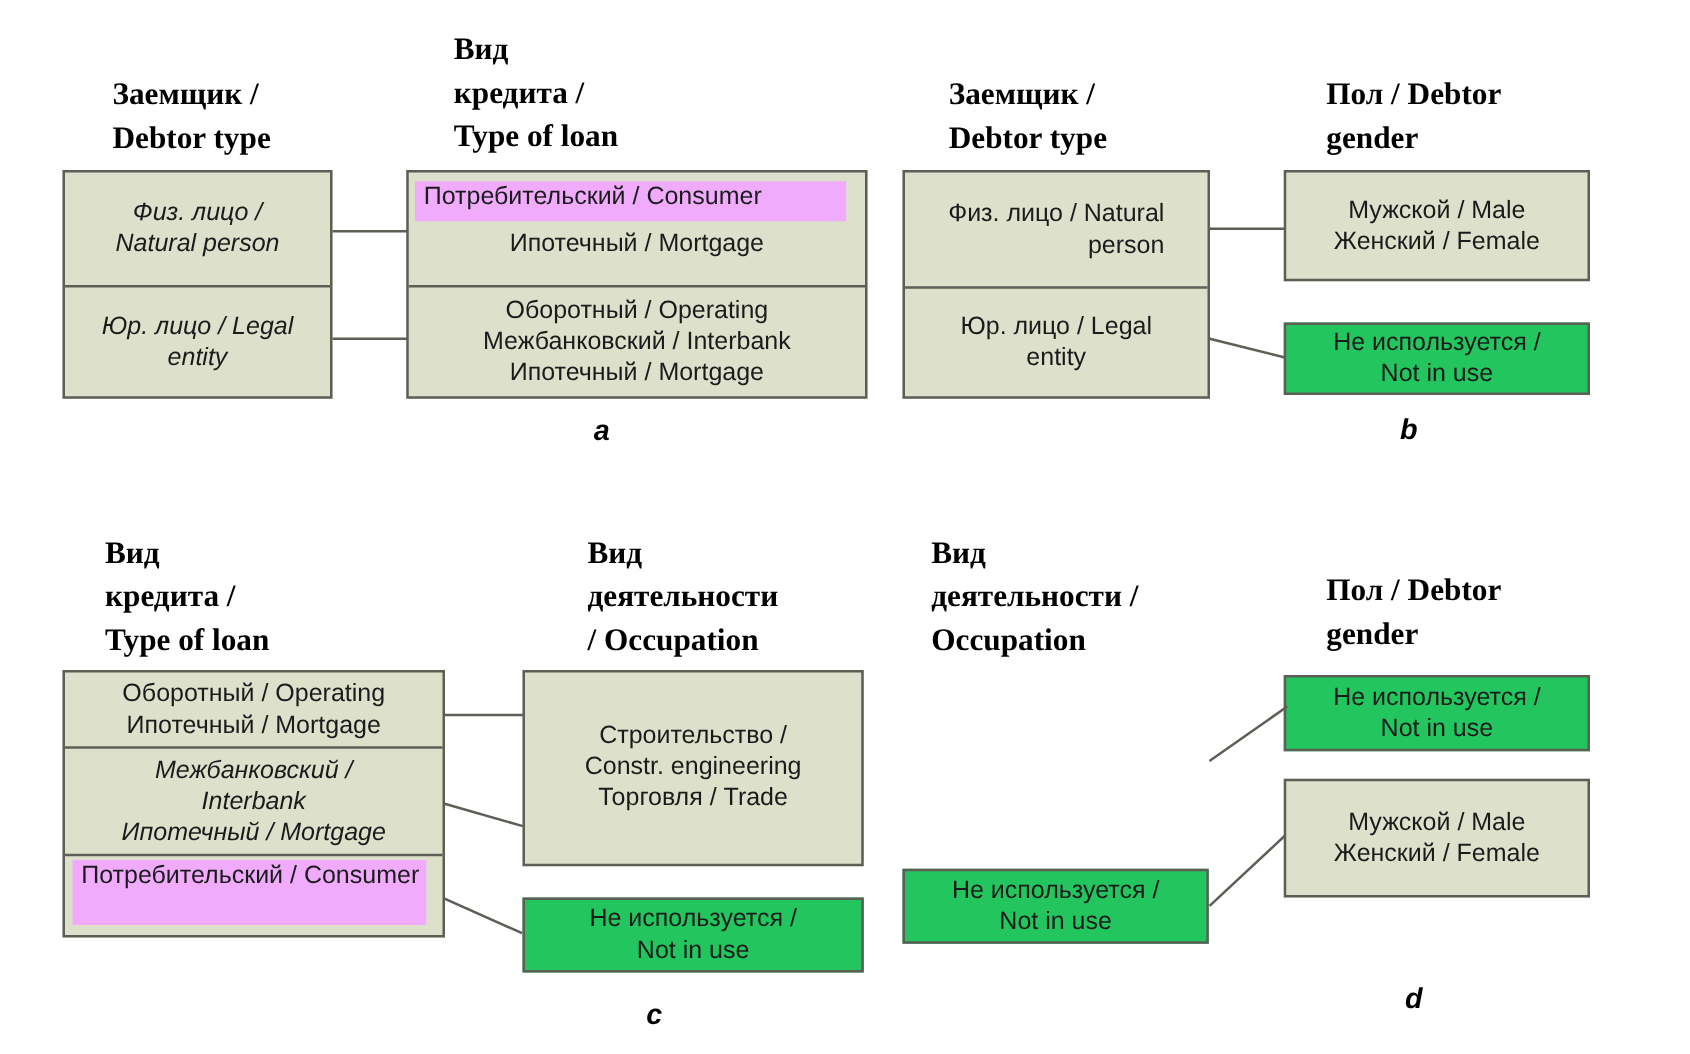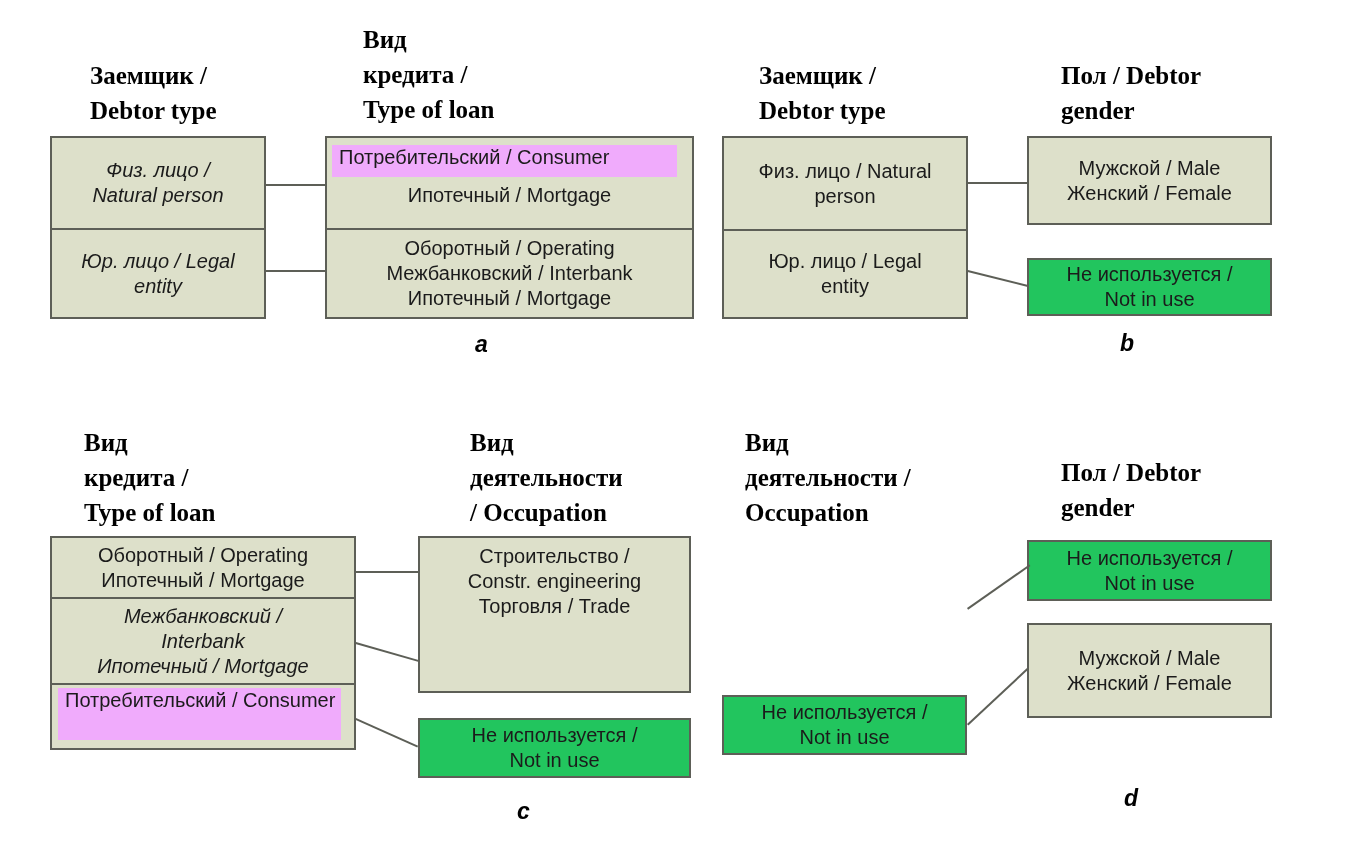--- a/index.html
+++ b/index.html
@@ -118,21 +118,21 @@
   <div class="connector" style="left:266px; top:270px; width:60px;"></div>
 
   <div class="panel-label" style="left:475px; top:331px;">a</div>
 
   <div class="heading" style="left:759px; top:58px; width:230px;">Заемщик /
 Debtor type</div>
   <div class="heading" style="left:1061px; top:58px; width:230px;">Пол / Debtor
 gender</div>
 
   <div class="nodebox" style="left:722px; top:136px; width:246px; height:183px;">
-    <div class="cell" style="flex:0 0 91px;">Физ. лицо / Natural
+    <div class="cell" style="flex:0 0 91px;text-align:right;">Физ. лицо / Natural
 person</div>
     <div class="cell">Юр. лицо / Legal
 entity</div>
   </div>
 
   <div class="nodebox" style="left:1027px; top:136px; width:245px; height:89px;">
     <div class="cell">Мужской / Male
 Женский / Female</div>
   </div>
 
@@ -158,21 +158,21 @@
 Ипотечный / Mortgage</div>
     <div class="cell" style="flex:0 0 86px;font-style:italic;">Межбанковский /
 Interbank
 Ипотечный / Mortgage</div>
     <div class="cell overlay-consumer">
       <div class="overlay-inner" style="left:6px; top:3px; width:283px; height:52px;">Потребительский / Consumer</div>
     </div>
   </div>
 
   <div class="nodebox" style="left:418px; top:536px; width:273px; height:157px;">
-    <div class="cell" style="flex:0 0 87px;">Строительство /
+    <div class="cell" style="flex:0 0 87px;margin-top:32px;">Строительство /
 Constr. engineering
 Торговля / Trade</div>
   </div>
 
   <div class="nodebox white" style="left:418px; top:718px; width:273px; height:60px;">
     <div class="cell">Не используется /
 Not in use</div>
   </div>
 
   <div class="connector" style="left:356px; top:571px; width:63px;"></div>

